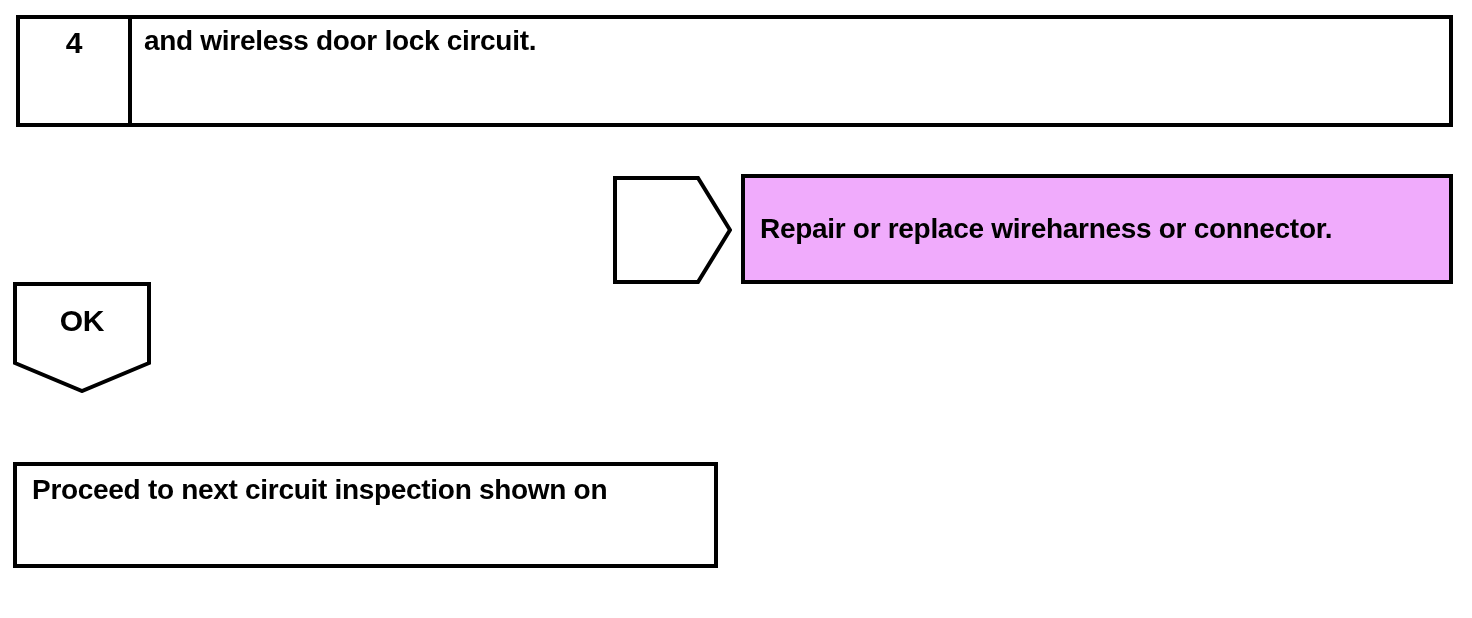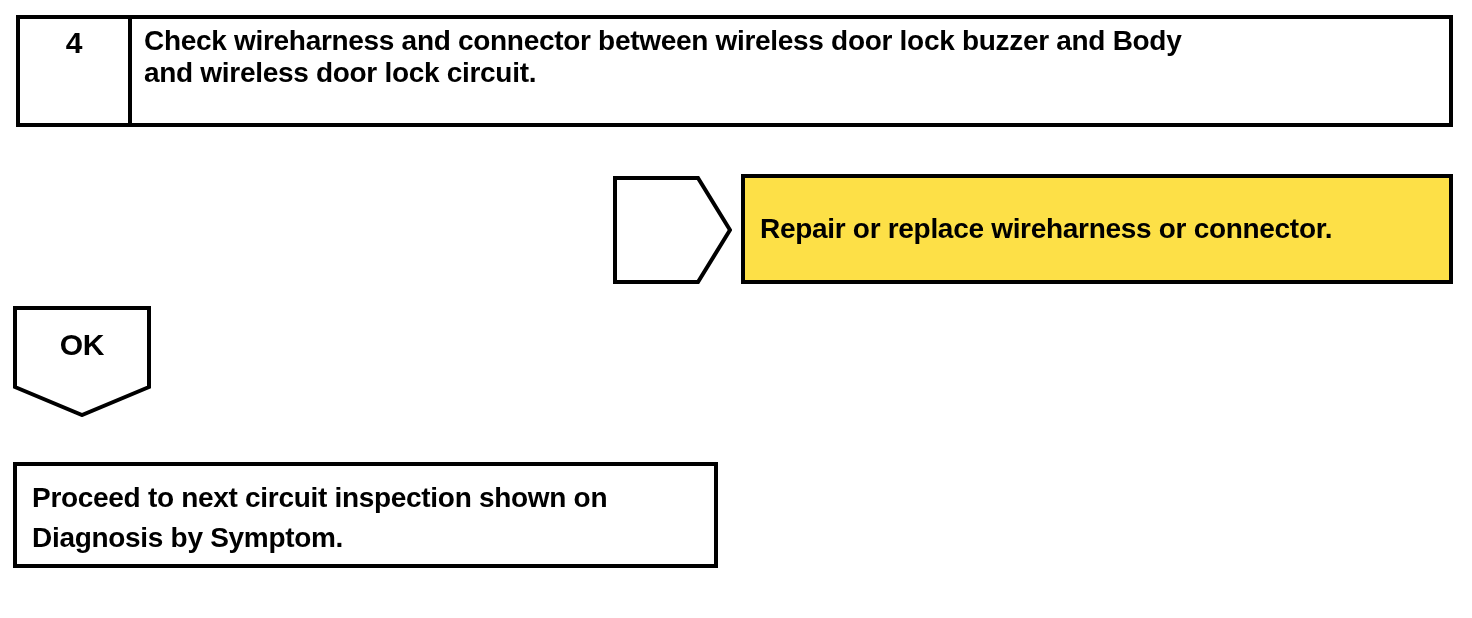--- a/index.html
+++ b/index.html
@@ -62,27 +62,27 @@
     position: absolute;
     left: 741px; top: 174px;
     width: 712px; height: 110px;
     border: 4px solid #000;
     box-sizing: border-box;
     display: flex;
     align-items: center;
     padding-left: 15px;
     font-size: 28px;
     letter-spacing: -0.3px;
-    background: #fde047;
+    background: #f0abfc;
   }
 
   
   .pentagon-down {
     position: absolute;
-    left: 13px; top: 306px;
+    left: 13px; top: 282px;
     width: 138px; height: 111px;
   }
   .pentagon-down svg { position: absolute; left: 0; top: 0; }
   .pentagon-down .shape-label {
     position: absolute;
     left: 0; top: 8px;
     width: 138px; height: 62px;
     display: flex; align-items: center; justify-content: center;
     font-size: 30px;
     letter-spacing: -0.3px;
@@ -94,31 +94,30 @@
     left: 13px; top: 462px;
     width: 705px; height: 106px;
     border: 4px solid #000;
     box-sizing: border-box;
     padding: 8px 8px 0 15px;
     font-size: 28px;
     line-height: 32px;
     letter-spacing: -0.3px;
     background: #fff;
   }
-  .ok-action-box .line { white-space: nowrap; margin-top: 8px; }
+  .ok-action-box .line { white-space: nowrap; }
 </style>
 </head>
 <body>
 
 <div class="page">
 
   <div class="step-box">
     <div class="step-number-cell">4</div>
     <div class="step-text">
-      <div class="line">Check wireharness and connector between wireless door lock buzzer and Body</div>
       <div class="line">and wireless door lock circuit.</div>
     </div>
   </div>
 
   <div class="pentagon-right">
     <svg width="119" height="108" viewBox="0 0 119 108">
       <polygon points="2,2 85,2 117,54 85,106 2,106" fill="#ffffff" stroke="#000000" stroke-width="4" stroke-linejoin="miter"></polygon>
     </svg>
   </div>
 
@@ -128,16 +127,15 @@
 
   <div class="pentagon-down">
     <svg width="138" height="111" viewBox="0 0 138 111">
       <polygon points="2,2 136,2 136,81 69,109 2,81" fill="#ffffff" stroke="#000000" stroke-width="4" stroke-linejoin="miter"></polygon>
     </svg>
     <div class="shape-label">OK</div>
   </div>
 
   <div class="ok-action-box">
     <div class="line">Proceed to next circuit inspection shown on</div>
-    <div class="line">Diagnosis by Symptom.</div>
   </div>
 
 </div>
 
 </body></html>

